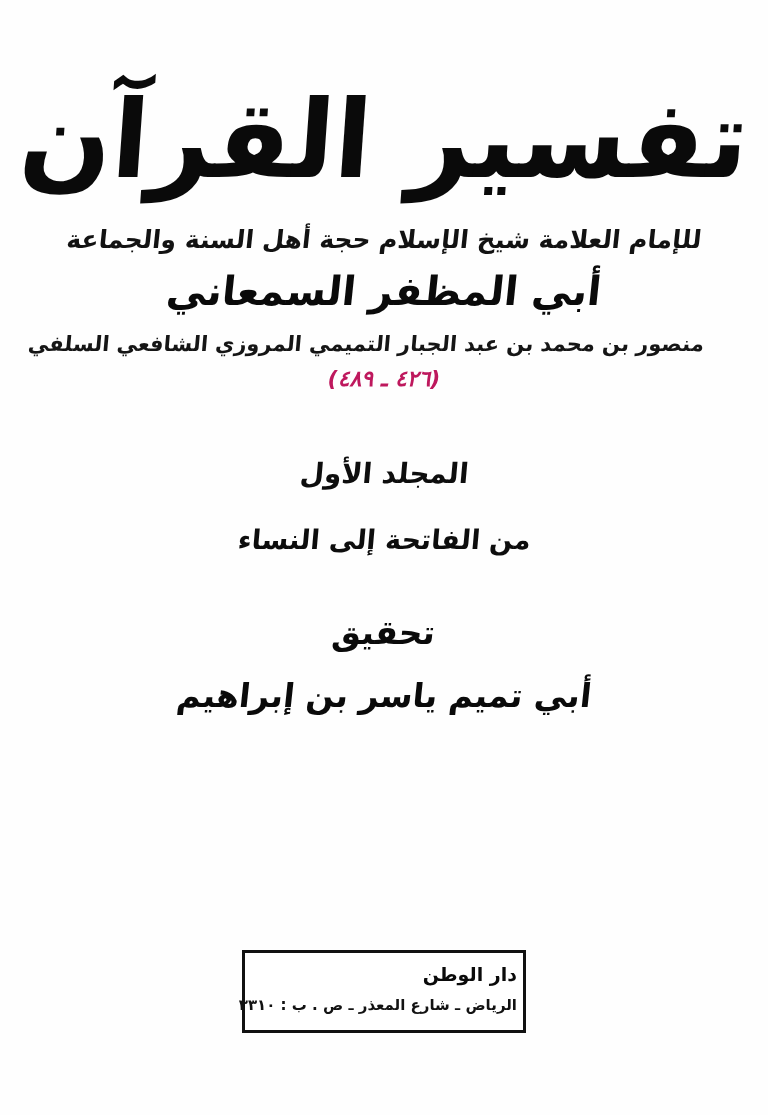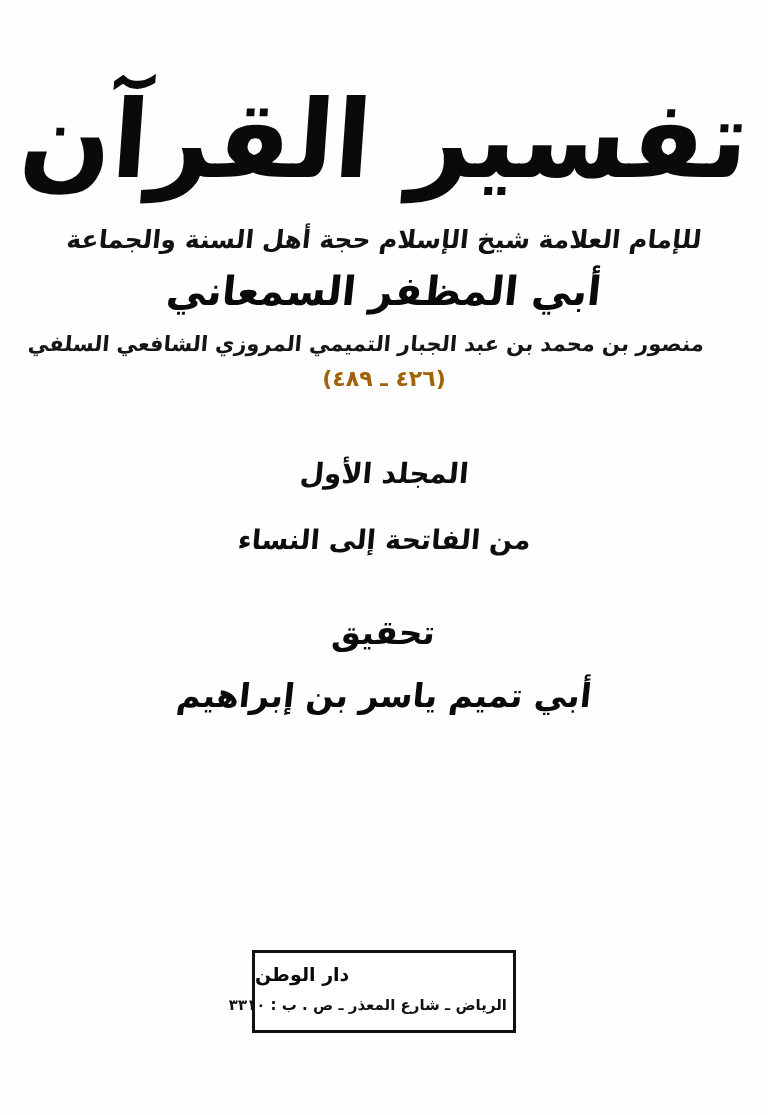--- a/index.html
+++ b/index.html
@@ -70,22 +70,23 @@
     font-weight: 600;
     letter-spacing: -0.4px;
     color: #151515;
     transform: skewX(-5deg);
     white-space: nowrap;
   }
   .author-dates {
     margin-top: 10px;
     font-size: 22px;
     font-weight: 600;
-    color: #a16207;
+    color: #be185d;
     direction: rtl;
+    font-style: italic;
   }
 
   
   .volume {
     margin-top: 66px;
     font-size: 28px;
     font-weight: 700;
     transform: skewX(-5deg);
     color: #0d0d0d;
     direction: rtl;
@@ -121,22 +122,22 @@
 
   
   .publisher-box {
     position: absolute;
     left: 50%;
     transform: translateX(-50%);
     bottom: 82px;
     width: 252px;
     border: 3px solid #111111;
     background: #ffffff;
-    padding: 10px 6px 12px 0;
-    text-align: left;
+    padding: 10px 6px 12px 20px;
+    text-align: right;
     direction: rtl;
   }
   .publisher-name {
     font-size: 19px;
     font-weight: 700;
     color: #0a0a0a;
     letter-spacing: 1px;
     margin-bottom: 8px;
   }
   .publisher-line {

